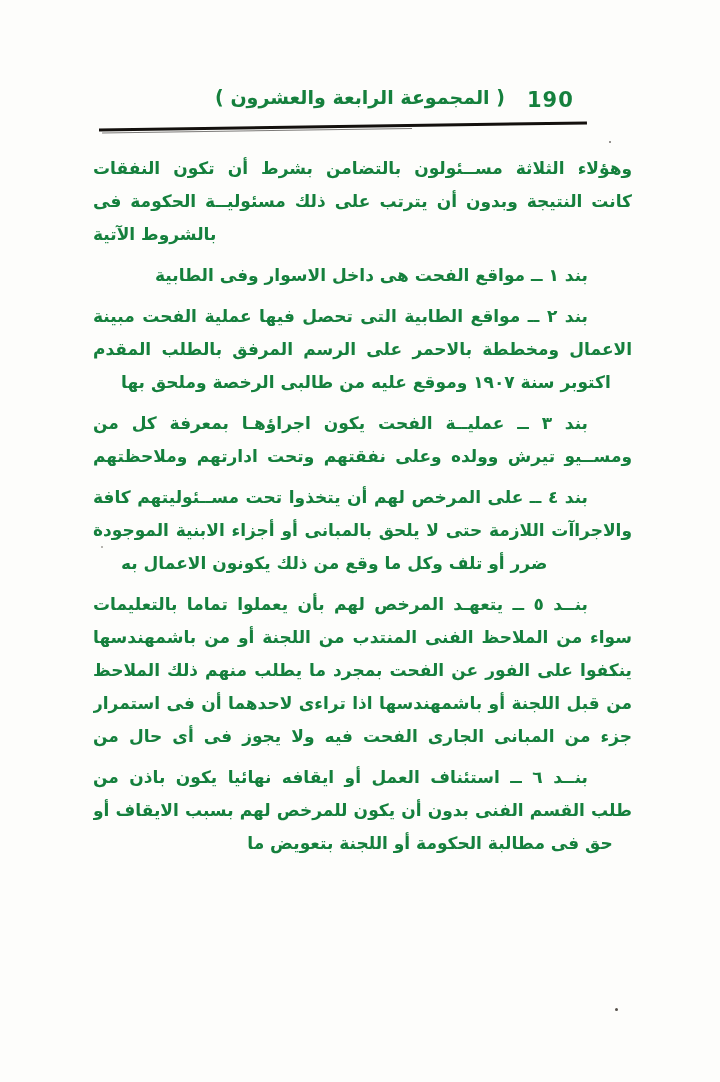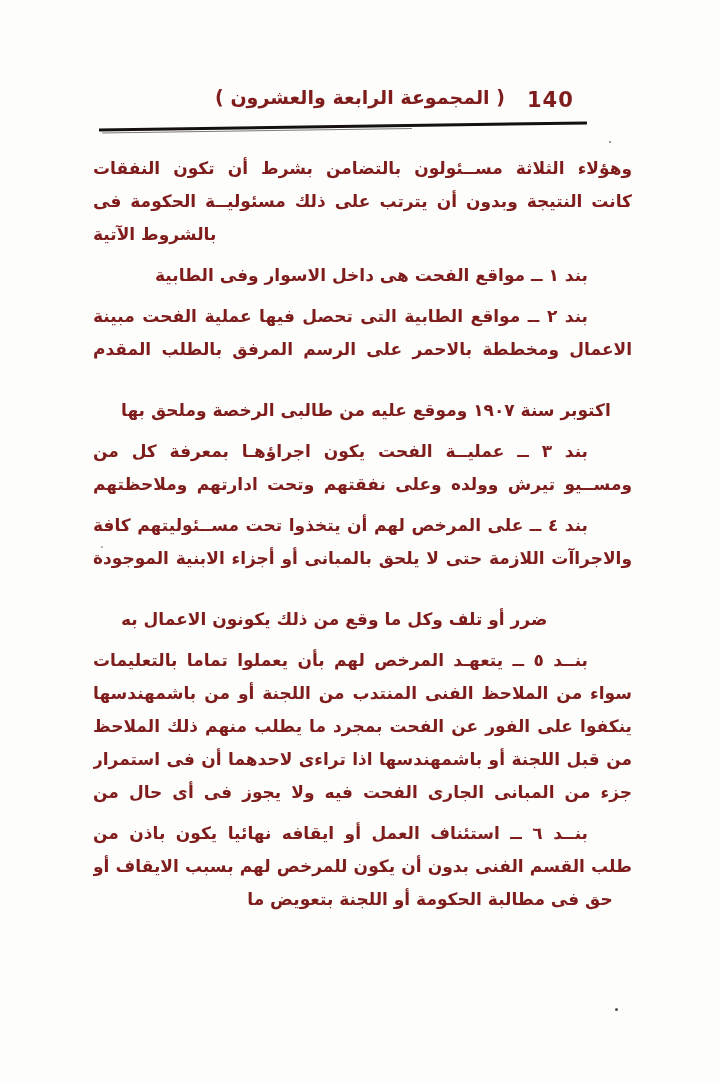--- a/index.html
+++ b/index.html
@@ -3,21 +3,21 @@
 <meta charset="utf-8">
 <style>
   html, body { margin: 0; padding: 0; }
   .page {
     position: relative;
     width: 720px;
     height: 1082px;
     background: #fdfdfb;
     overflow: hidden;
     font-family: "DejaVu Sans", sans-serif;
-    color: #7f1d1d;
+    color: #15803d;
   }
   
   .header-title {
     position: absolute;
     top: 86px; left: 0; right: 0;
     text-align: center;
     direction: rtl;
     font-size: 19px;
     font-weight: 700;
   }
@@ -56,40 +56,40 @@
   .para { margin: 0 0 8px 0; padding: 0; }
   .line {
     height: 33px;
     line-height: 33px;
     overflow: hidden;
   }
   .j    { text-align: justify; text-align-last: justify; }
   .jf   { text-align: justify; text-align-last: justify; padding-right: 44px; }
   .r42  { text-align: right; padding-right: 44px; }
   .r50  { text-align: left; padding-right: 50px; }
-  .l    { text-align: left;  padding-left: 28px; margin-top: 28px; }
+  .l    { text-align: left;  padding-left: 28px; }
   .l135 { text-align: center;  padding-left: 135px; }
   
   .speck {
     position: absolute;
     background: #2a241e;
     border-radius: 50%;
   }
   .speck-1 { left: 615px; top: 1008px; width: 3px; height: 3px; opacity: .8; }
   .speck-2 { left: 609px; top: 141px;  width: 2px; height: 2px; opacity: .65; }
   .speck-3 { left: 101px; top: 546px;  width: 2px; height: 2px; opacity: .45; }
 </style>
 </head>
 <body>
 
 <div class="page">
 
   <header>
     <div class="header-title">( المجموعة الرابعة والعشرون )</div>
-    <div class="page-number">140</div>
+    <div class="page-number">190</div>
     <div class="header-rule"></div>
   </header>
 
   <main class="body-text">
 
     <section class="para">
       <div class="line j">وهؤلاء الثلاثة مســئولون بالتضامن بشرط أن تكون النفقات جميعها عليهم مهما</div>
       <div class="line j">كانت النتيجة وبدون أن يترتب على ذلك مسئوليــة الحكومة فى شئ ما وذلك</div>
       <div class="line r50">بالشروط الآتية</div>
     </section>

